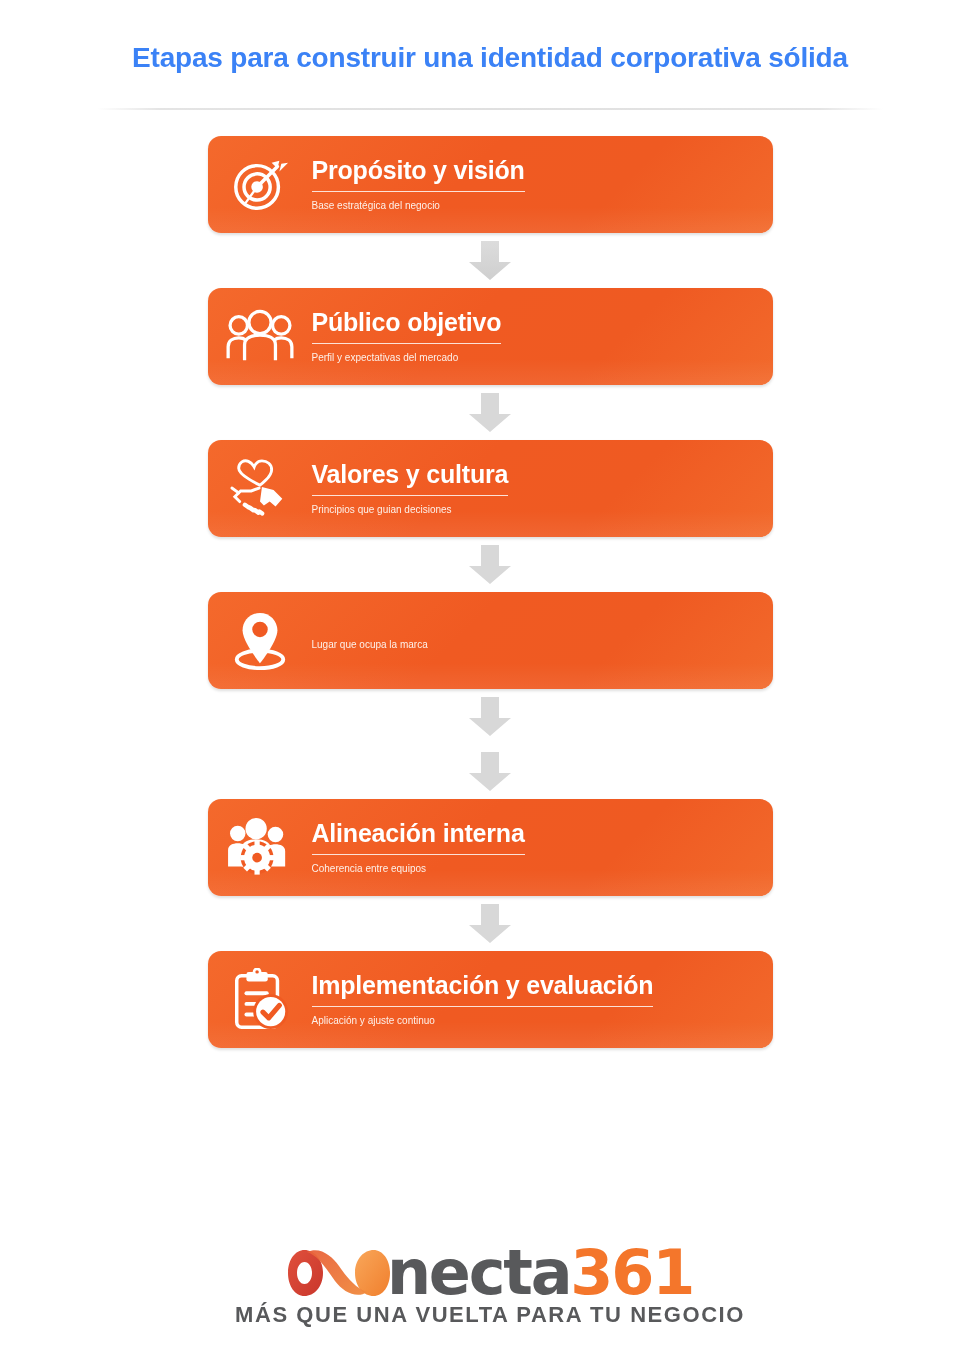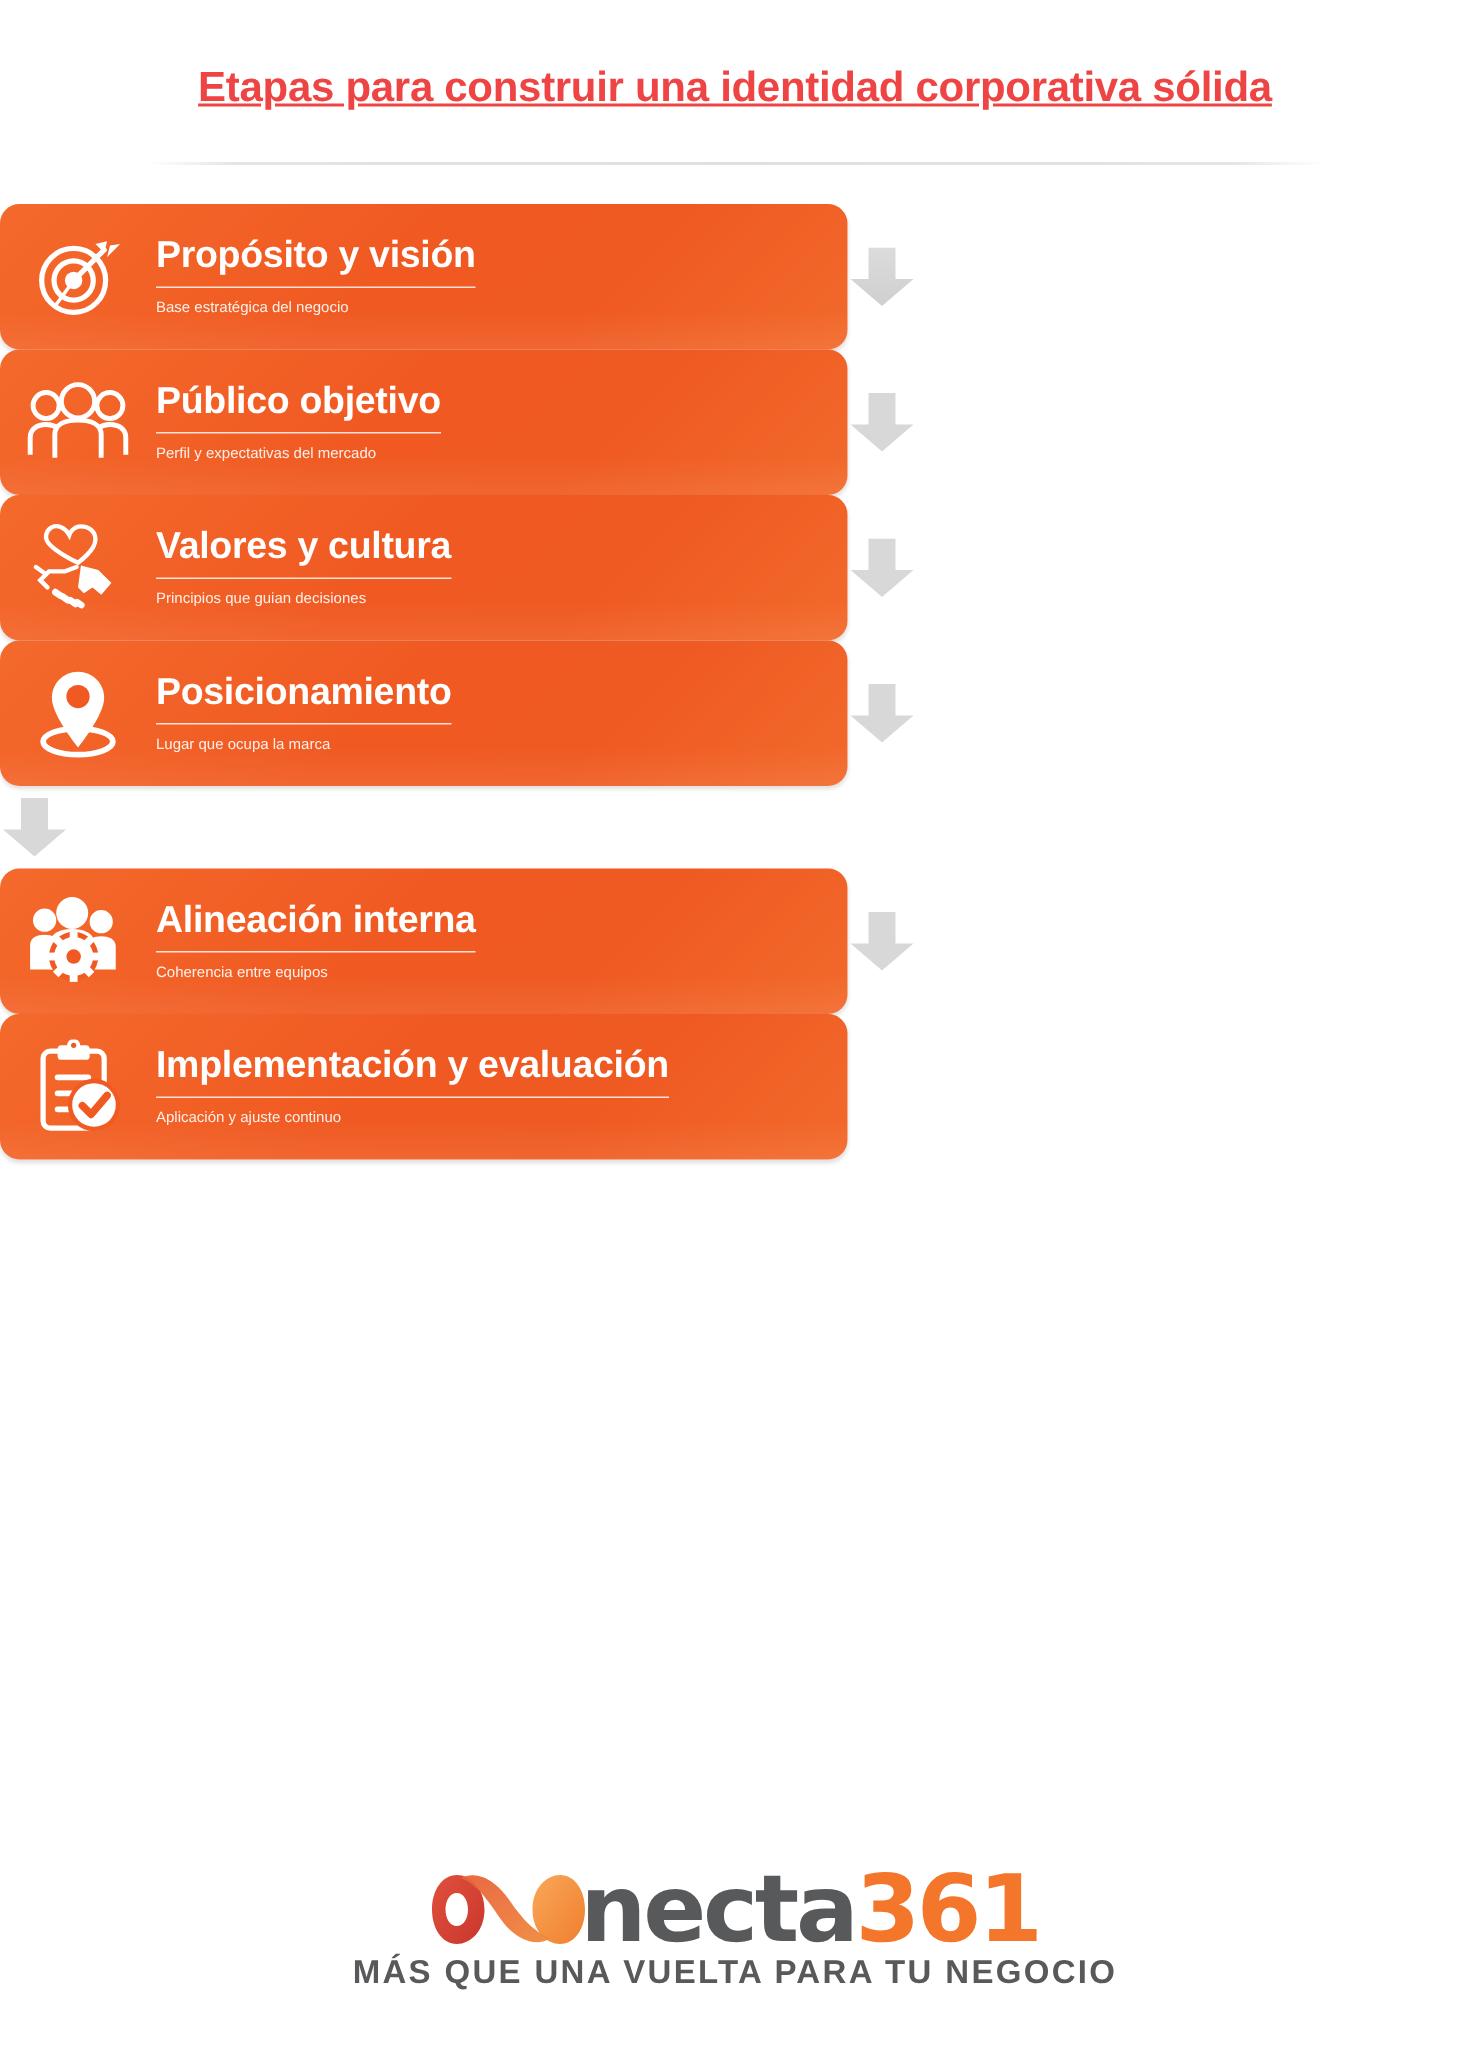--- a/index.html
+++ b/index.html
@@ -9,34 +9,33 @@
     font-family:"Liberation Sans", sans-serif;
     overflow:hidden;
   }
   .page { position:relative; width:980px; height:1370px; background:#fff; }
 
   
   .header { padding-top:42px; text-align:center; }
   .header-title {
     font-size:28px;
     font-weight:700;
-    color:#ef4444;
+    color:#3b82f6;
     letter-spacing:-0.2px;
     font-family:"Liberation Sans", sans-serif;
-    text-decoration:underline;
   }
   .header-rule {
     width:786px; height:2px;
     margin:34px auto 0 auto;
     background:linear-gradient(to right,#ffffff 0%,#e4e4e4 8%,#e0e0e0 50%,#e4e4e4 92%,#ffffff 100%);
   }
 
   
   .steps { position:relative; width:980px; margin-top:26px; }
-  .step-wrap { display:flex; flex-direction:row; align-items:center; }
+  .step-wrap { display:flex; flex-direction:column; align-items:center; }
 
   .card {
     position:relative;
     width:565px; height:97px;
     border-radius:13px;
     display:flex; align-items:center;
     background:linear-gradient(135deg,#f4692c 0%,#f05a22 45%,#ef5a22 70%,#f26a2c 100%);
     box-shadow:0 2px 3px rgba(0,0,0,0.13);
     overflow:hidden;
   }
@@ -202,21 +201,20 @@
     <div class="step-wrap">
       <div class="card">
         <div class="card-icon">
           <svg width="62" height="64" viewBox="0 0 64 66">
             <ellipse cx="32" cy="52" rx="24" ry="9" fill="none" stroke="#ffffff" stroke-width="4"></ellipse>
             <path d="M32 4 C22 4 14 12 14 22 C14 34 32 56 32 56 C32 56 50 34 50 22 C50 12 42 4 32 4 Z" fill="#ffffff"></path>
             <circle cx="32" cy="21" r="8" fill="#f05a22"></circle>
           </svg>
         </div>
         <div class="card-text">
-          <div class="card-title">Posicionamiento</div>
           <div class="card-sub">Lugar que ocupa la marca</div>
         </div>
       </div>
       <div class="arrow">
         <svg width="46" height="40" viewBox="0 0 46 40">
           <path d="M14 0 H32 V21 H44 L23 39 L2 21 H14 Z" fill="#d8d8d8"></path>
         </svg>
       </div>
     </div>
 

